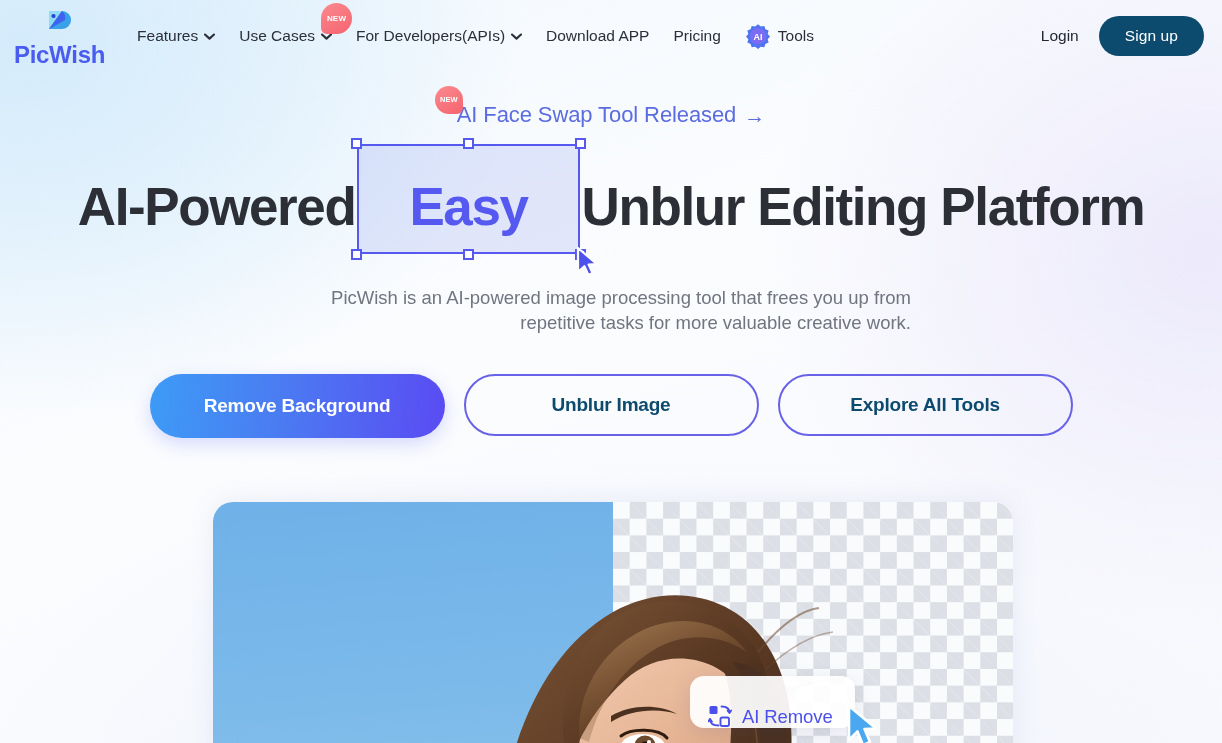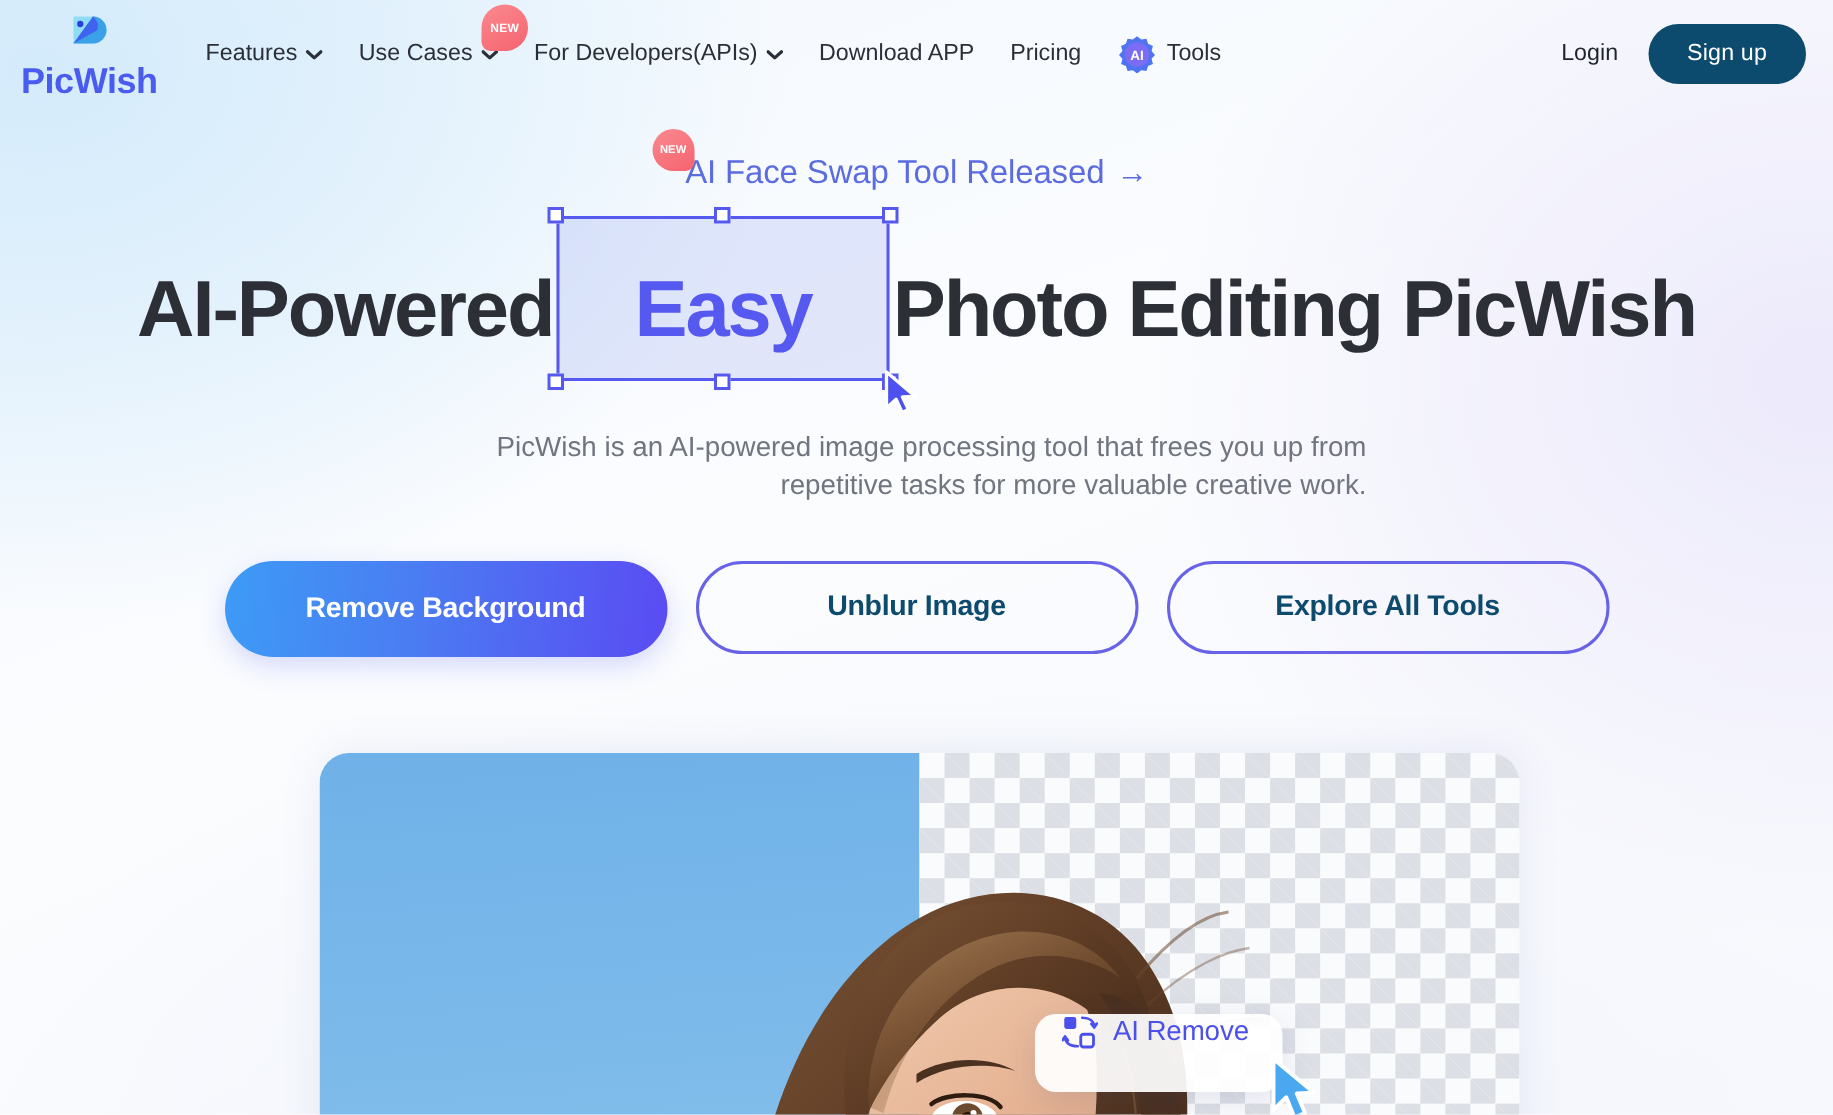--- a/index.html
+++ b/index.html
@@ -255,21 +255,21 @@
     letter-spacing: 1px;
   }
 
   
   .portrait { position: absolute; left: 0; top: 0; width: 800px; height: 420px; }
 
   .ai-remove-chip {
     position: absolute;
     left: 690px; top: 676px;
     height: 52px;
-    display: flex; align-items: flex-start; gap: 10px;
+    display: flex; align-items: flex-end; gap: 10px;
     padding: 0 22px 0 18px;
     background: rgba(255,255,255,0.93);
     border-radius: 14px;
     box-shadow: 0 5px 20px rgba(60,70,120,0.13);
     z-index: 22;
     cursor: pointer;
   }
   .ai-remove-icon { width: 24px; height: 24px; display: block; }
   .ai-remove-label {
     font-size: 18.5px;
@@ -355,21 +355,21 @@
   <div class="announce-inner">
     <span class="announce-new">NEW</span>
     <span class="announce-text">AI Face Swap Tool Released</span>
     <span class="announce-arrow">→</span>
   </div>
 </div>
 
 <h1 class="headline">
   <span class="hl-seg">AI-Powered</span><span class="hl-box"><span class="sel-fill"></span><span class="handle h-tl"></span><span class="handle h-tc"></span><span class="handle h-tr"></span><span class="handle h-bl"></span><span class="handle h-bc"></span><span class="handle h-br"></span><span class="hl-word">Easy</span><svg class="sel-cursor" viewBox="0 0 28 32">
         <path d="M4 2 L4 26 L10.4 20.2 L14.4 29 L18.6 27 L14.6 18.6 L23 18.2 Z" fill="#4d52ef" stroke="#ffffff" stroke-width="2.2" stroke-linejoin="round"></path>
-      </svg></span><span class="hl-seg">Photo Editing PicWish</span>
+      </svg></span><span class="hl-seg">Unblur Editing Platform</span>
 </h1>
 
 <p class="subtitle">PicWish is an AI-powered image processing tool that frees you up from repetitive tasks for more valuable creative work.</p>
 
 <div class="cta-row">
   <button class="btn btn-primary">Remove Background</button>
   <button class="btn btn-outline btn-unblur">Unblur Image</button>
   <button class="btn btn-outline btn-explore">Explore All Tools</button>
 </div>
 

